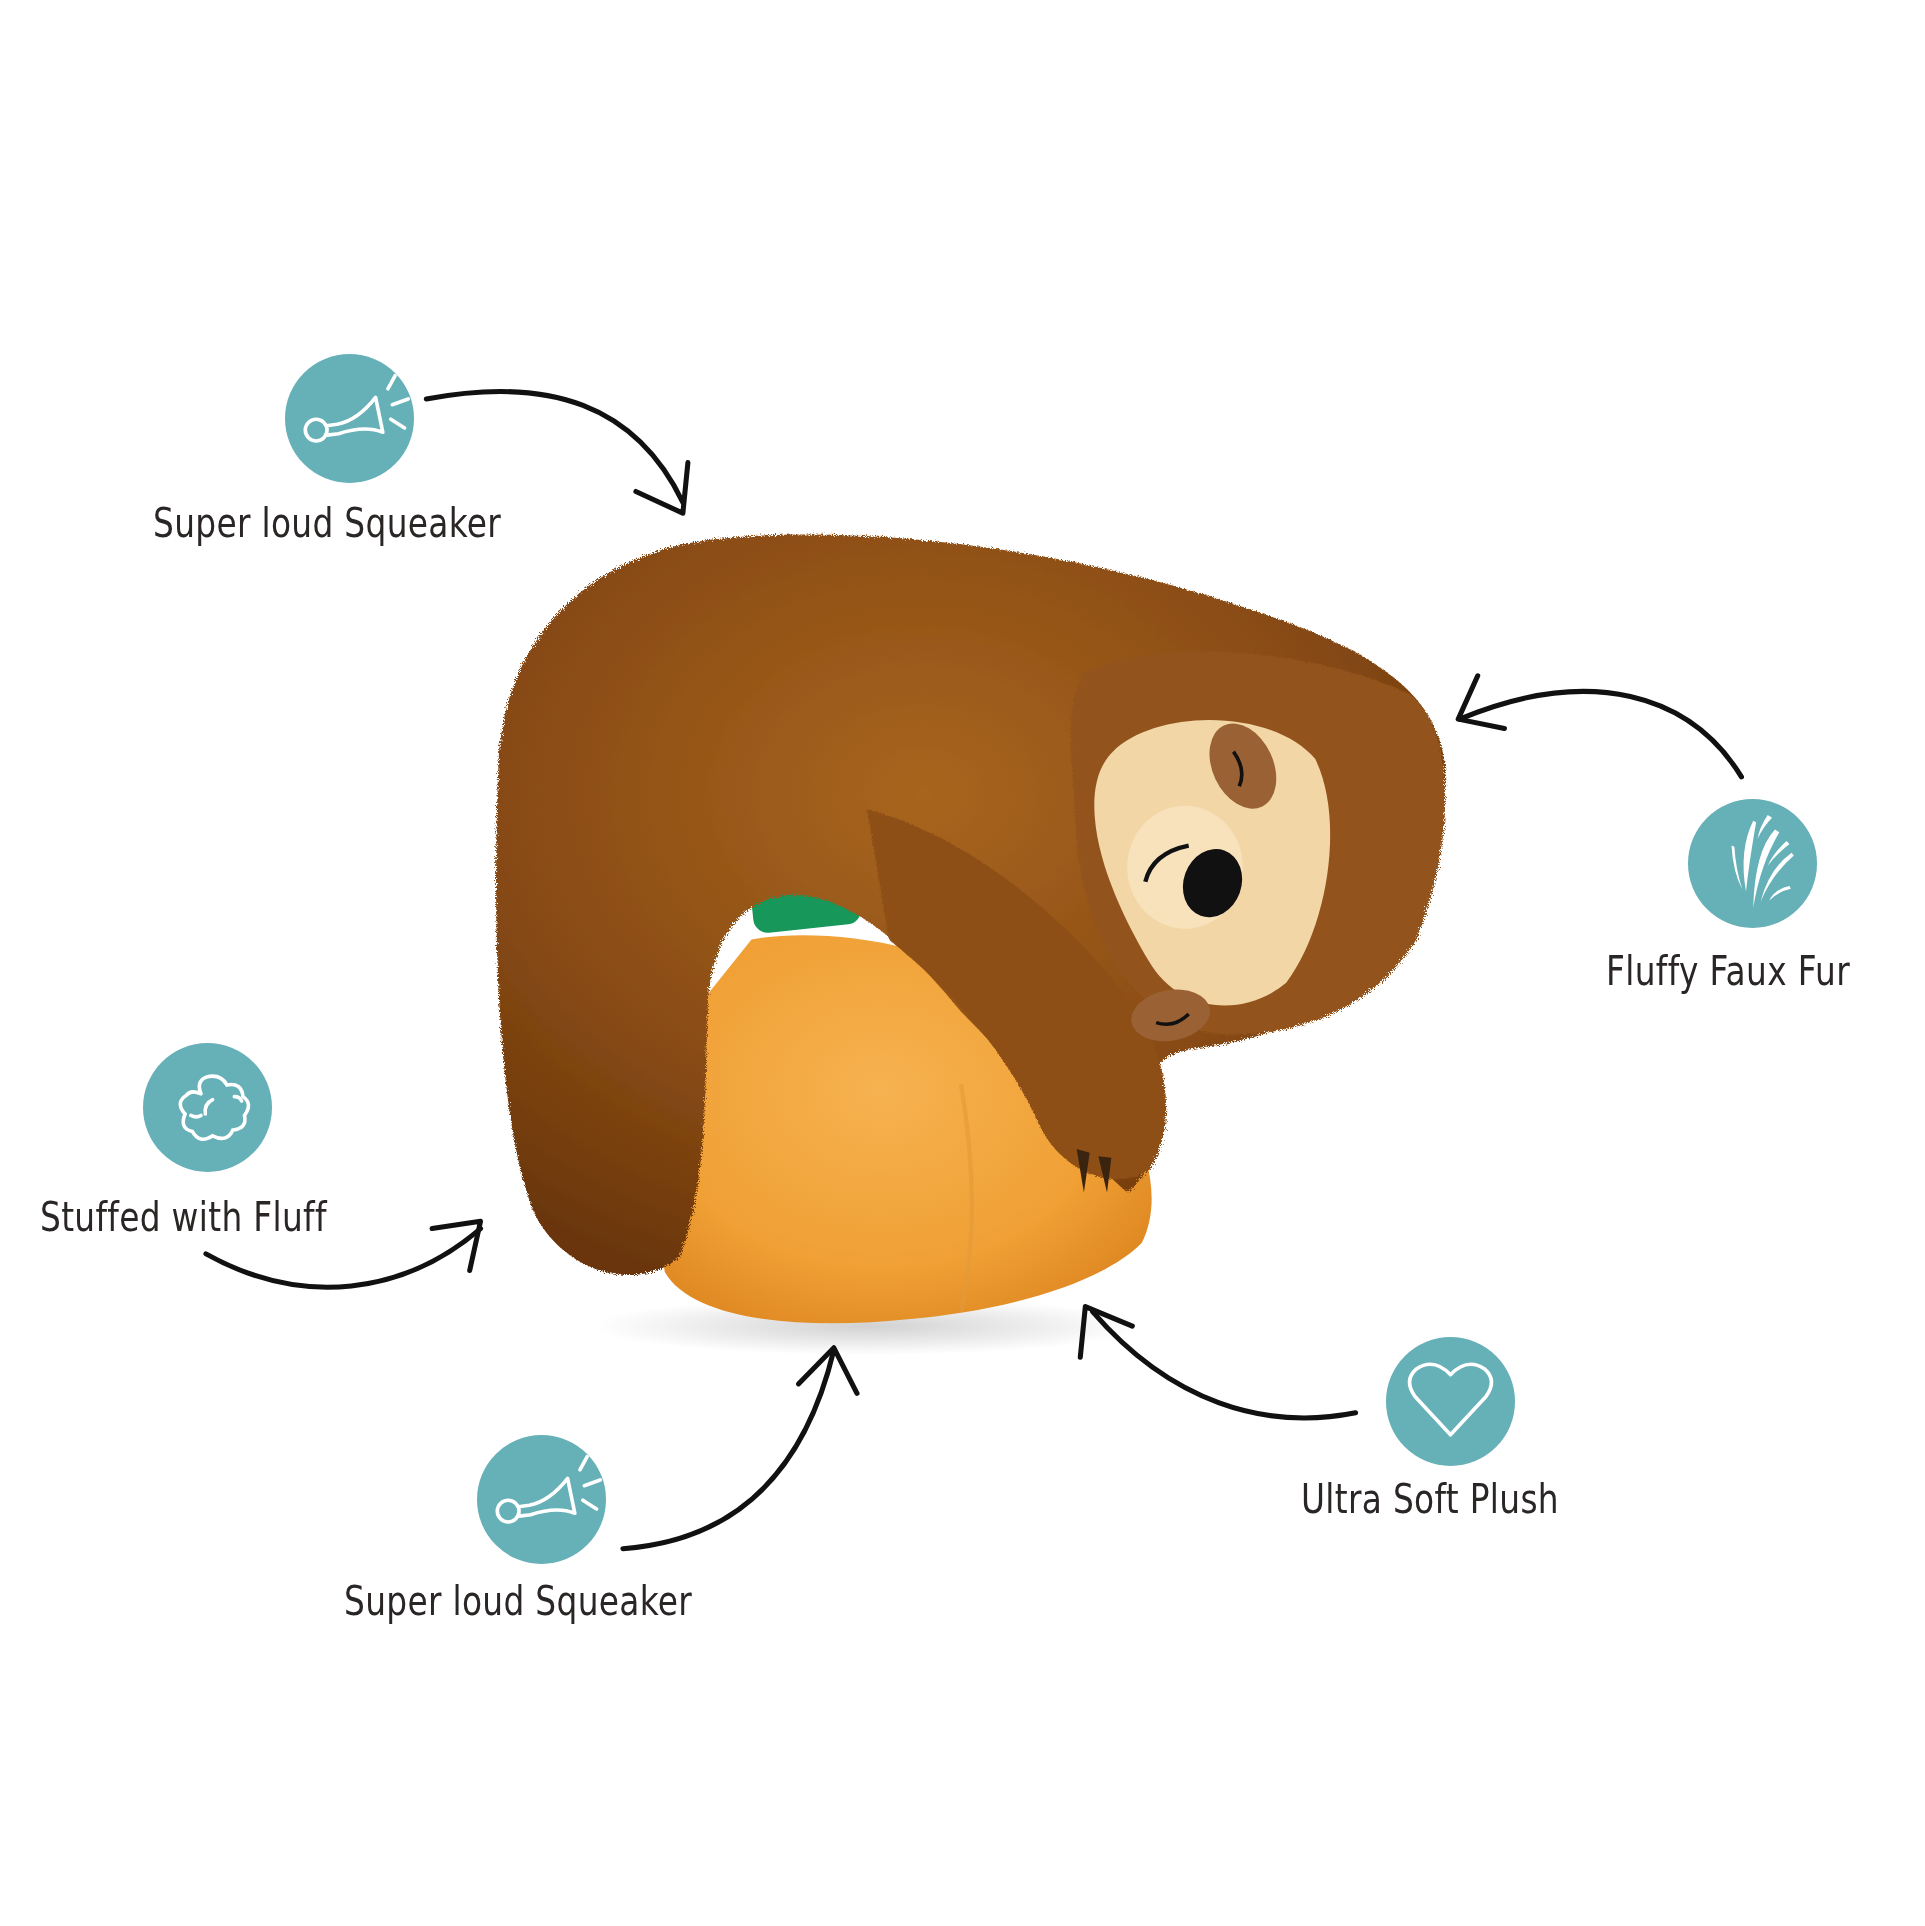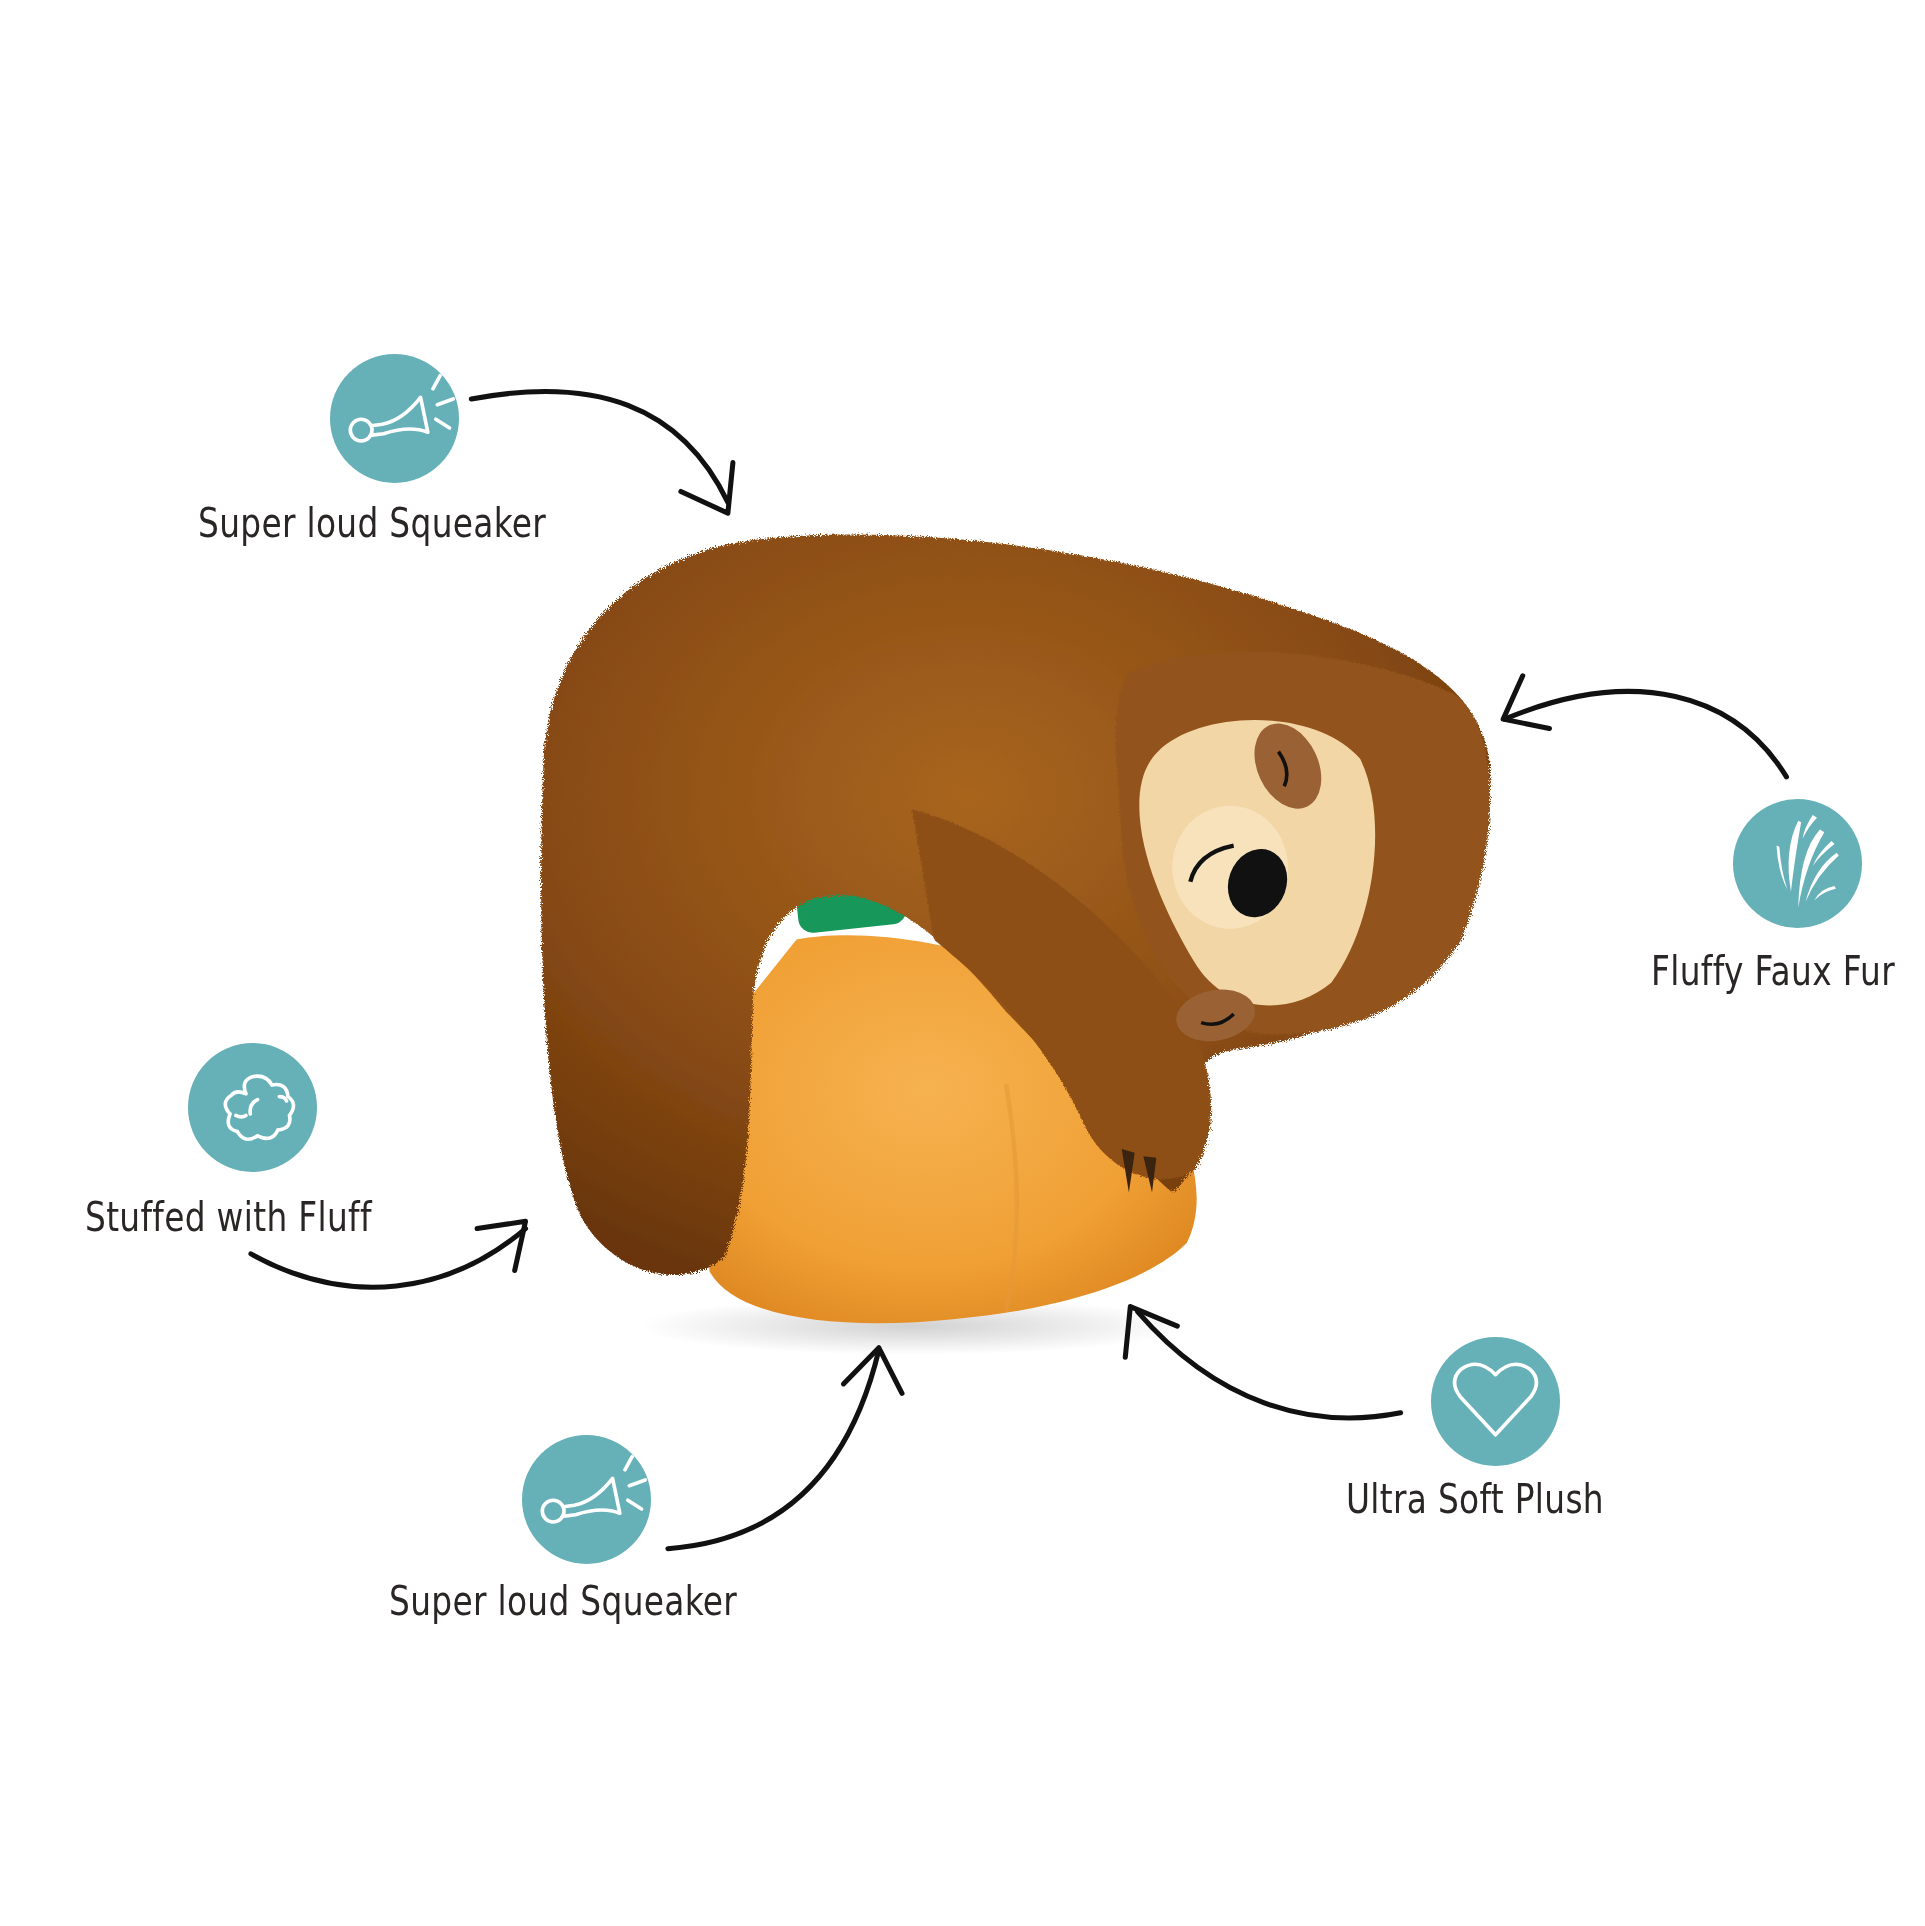--- a/index.html
+++ b/index.html
@@ -1,18 +1,18 @@
 <!DOCTYPE html>
 <html style="font-size:11.6px"><head>
 <meta charset="utf-8">
 <style>
   html, body { margin:0; padding:0; background:#ffffff; }
   body { width:1925px; height:1926px; position:relative; overflow:hidden;
          font-family:"DejaVu Sans", sans-serif; }
-  .stage { position:absolute; left:0; top:0; width:1627px; height:1926px;margin-left:45px; }
+  .stage { position:absolute; left:0; top:0; width:1627px; height:1926px; }
   .badge { position:absolute; width:129px; height:129px; border-radius:50%; }
   .badge svg { width:100%; height:100%; display:block; }
   .label { position:absolute; color:#2b2626; font-family:"DejaVu Sans", sans-serif;
            font-size:40px; font-weight:normal; letter-spacing:0.4px; white-space:nowrap;
            transform:scaleX(0.82); transform-origin:left top; }
   .arrow { position:absolute; left:0; top:0; width:1925px; height:1926px; pointer-events:none; }
   .product { position:absolute; left:0; top:0; width:1925px; height:1926px; }
 </style>
 </head>
 <body>

